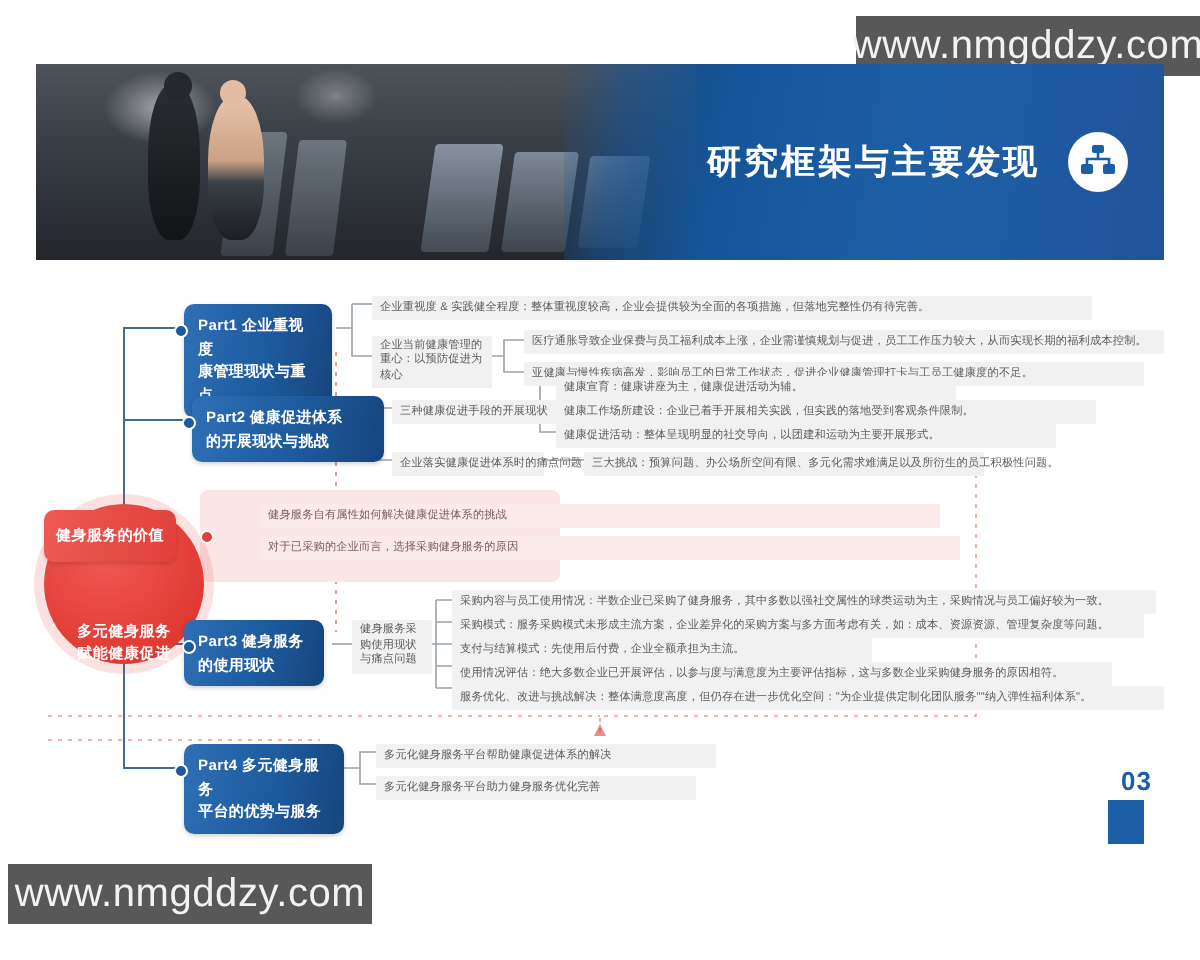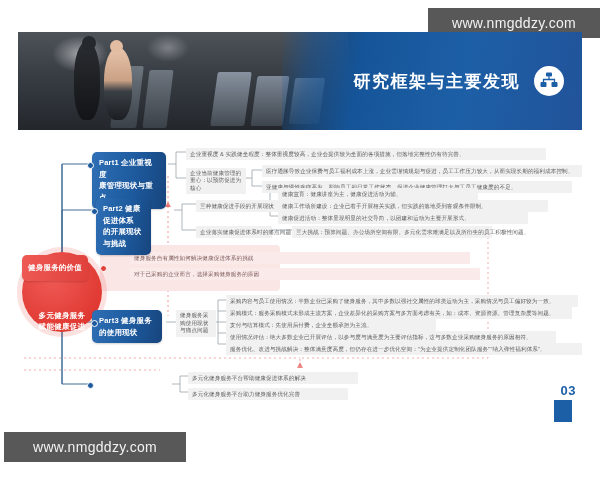--- a/index.html
+++ b/index.html
@@ -44,21 +44,21 @@
   }
   .banner-icon{
     position:absolute;right:18px;top:50%;transform:translateY(-50%);
     width:30px;height:30px;border-radius:50%;background:#ffffff;
   }
   .banner-icon svg{position:absolute;left:5px;top:5px;}
 
   
   .wm{
     position:absolute;background:#585858;color:#f2f2f2;
-    font-size:14px;letter-spacing:.3px;display:flex;align-items:center;justify-content:center;
+    font-size:20px;letter-spacing:.3px;display:flex;align-items:center;justify-content:center;
   }
   .wm-top{right:0;top:8px;width:172px;height:30px;}
   .wm-bottom{left:4px;bottom:18px;width:182px;height:30px;}
 
   
   .pageno{position:absolute;right:24px;bottom:58px;text-align:right;width:26px;}
   .pageno .num{color:#1d5fa6;font-size:13px;font-weight:bold;letter-spacing:.5px;}
   .pageno .bar{width:18px;height:22px;background:#1d5fa6;margin:2px auto 0;}
 
   
@@ -191,21 +191,21 @@
     <div class="part" style="left:92px;top:12px;width:74px;">
       <span class="l2">Part1 企业重视度</span>
       <span class="l2">康管理现状与重点</span>
     </div>
     <div class="part-dot" style="left:87px;top:22px;"></div>
     <div class="row" style="left:186px;top:8px;width:360px;">企业重视度 &amp; 实践健全程度：整体重视度较高，企业会提供较为全面的各项措施，但落地完整性仍有待完善。</div>
     <div class="row wrap" style="left:186px;top:28px;width:60px;white-space:normal;line-height:1.3;">企业当前健康管理的重心：以预防促进为核心</div>
     <div class="row" style="left:262px;top:25px;width:320px;">医疗通胀导致企业保费与员工福利成本上涨，企业需谨慎规划与促进，员工工作压力较大，从而实现长期的福利成本控制。</div>
     <div class="row" style="left:262px;top:41px;width:310px;">亚健康与慢性疾病高发，影响员工的日常工作状态，促进企业健康管理打卡与工员工健康度的不足。</div>
 
-    <div class="part" style="left:96px;top:58px;width:55px;">
+    <div class="part" style="left:96px;top:58px;width:96px;">
       <span class="l2">Part2 健康促进体系</span>
       <span class="l2">的开展现状与挑战</span>
     </div>
     <div class="part-dot" style="left:91px;top:68px;"></div>
     <div class="row" style="left:196px;top:60px;width:100px;">三种健康促进手段的开展现状</div>
     <div class="row" style="left:278px;top:48px;width:200px;">健康宣育：健康讲座为主，健康促进活动为辅。</div>
     <div class="row" style="left:278px;top:60px;width:270px;">健康工作场所建设：企业已着手开展相关实践，但实践的落地受到客观条件限制。</div>
     <div class="row" style="left:278px;top:72px;width:250px;">健康促进活动：整体呈现明显的社交导向，以团建和运动为主要开展形式。</div>
     <div class="row" style="left:196px;top:86px;width:76px;">企业落实健康促进体系时的痛点问题</div>
     <div class="row" style="left:292px;top:86px;width:200px;">三大挑战：预算问题、办公场所空间有限、多元化需求难满足以及所衍生的员工积极性问题。</div>
@@ -215,20 +215,24 @@
       <span class="l2">的使用现状</span>
     </div>
     <div class="part-dot" style="left:91px;top:180px;"></div>
     <div class="row wrap" style="left:176px;top:170px;width:40px;white-space:normal;line-height:1.35;">健身服务采购使用现状与痛点问题</div>
     <div class="row" style="left:226px;top:155px;width:352px;">采购内容与员工使用情况：半数企业已采购了健身服务，其中多数以强社交属性的球类运动为主，采购情况与员工偏好较为一致。</div>
     <div class="row" style="left:226px;top:167px;width:346px;">采购模式：服务采购模式未形成主流方案，企业差异化的采购方案与多方面考虑有关，如：成本、资源资源、管理复杂度等问题。</div>
     <div class="row" style="left:226px;top:179px;width:210px;">支付与结算模式：先使用后付费，企业全额承担为主流。</div>
     <div class="row" style="left:226px;top:191px;width:330px;">使用情况评估：绝大多数企业已开展评估，以参与度与满意度为主要评估指标，这与多数企业采购健身服务的原因相符。</div>
     <div class="row" style="left:226px;top:203px;width:356px;">服务优化、改进与挑战解决：整体满意度高度，但仍存在进一步优化空间："为企业提供定制化团队服务""纳入弹性福利体系"。</div>
 
+    <div class="part" style="left:92px;top:232px;width:80px;">
+      <span class="l2">Part4 多元健身服务</span>
+      <span class="l2">平台的优势与服务</span>
+    </div>
     <div class="part-dot" style="left:87px;top:242px;"></div>
     <div class="row" style="left:188px;top:232px;width:170px;">多元化健身服务平台帮助健康促进体系的解决</div>
     <div class="row" style="left:188px;top:248px;width:160px;">多元化健身服务平台助力健身服务优化完善</div>
   </div>
 
   <div class="pageno">
     <div class="num">03</div>
     <div class="bar"></div>
   </div>
 

